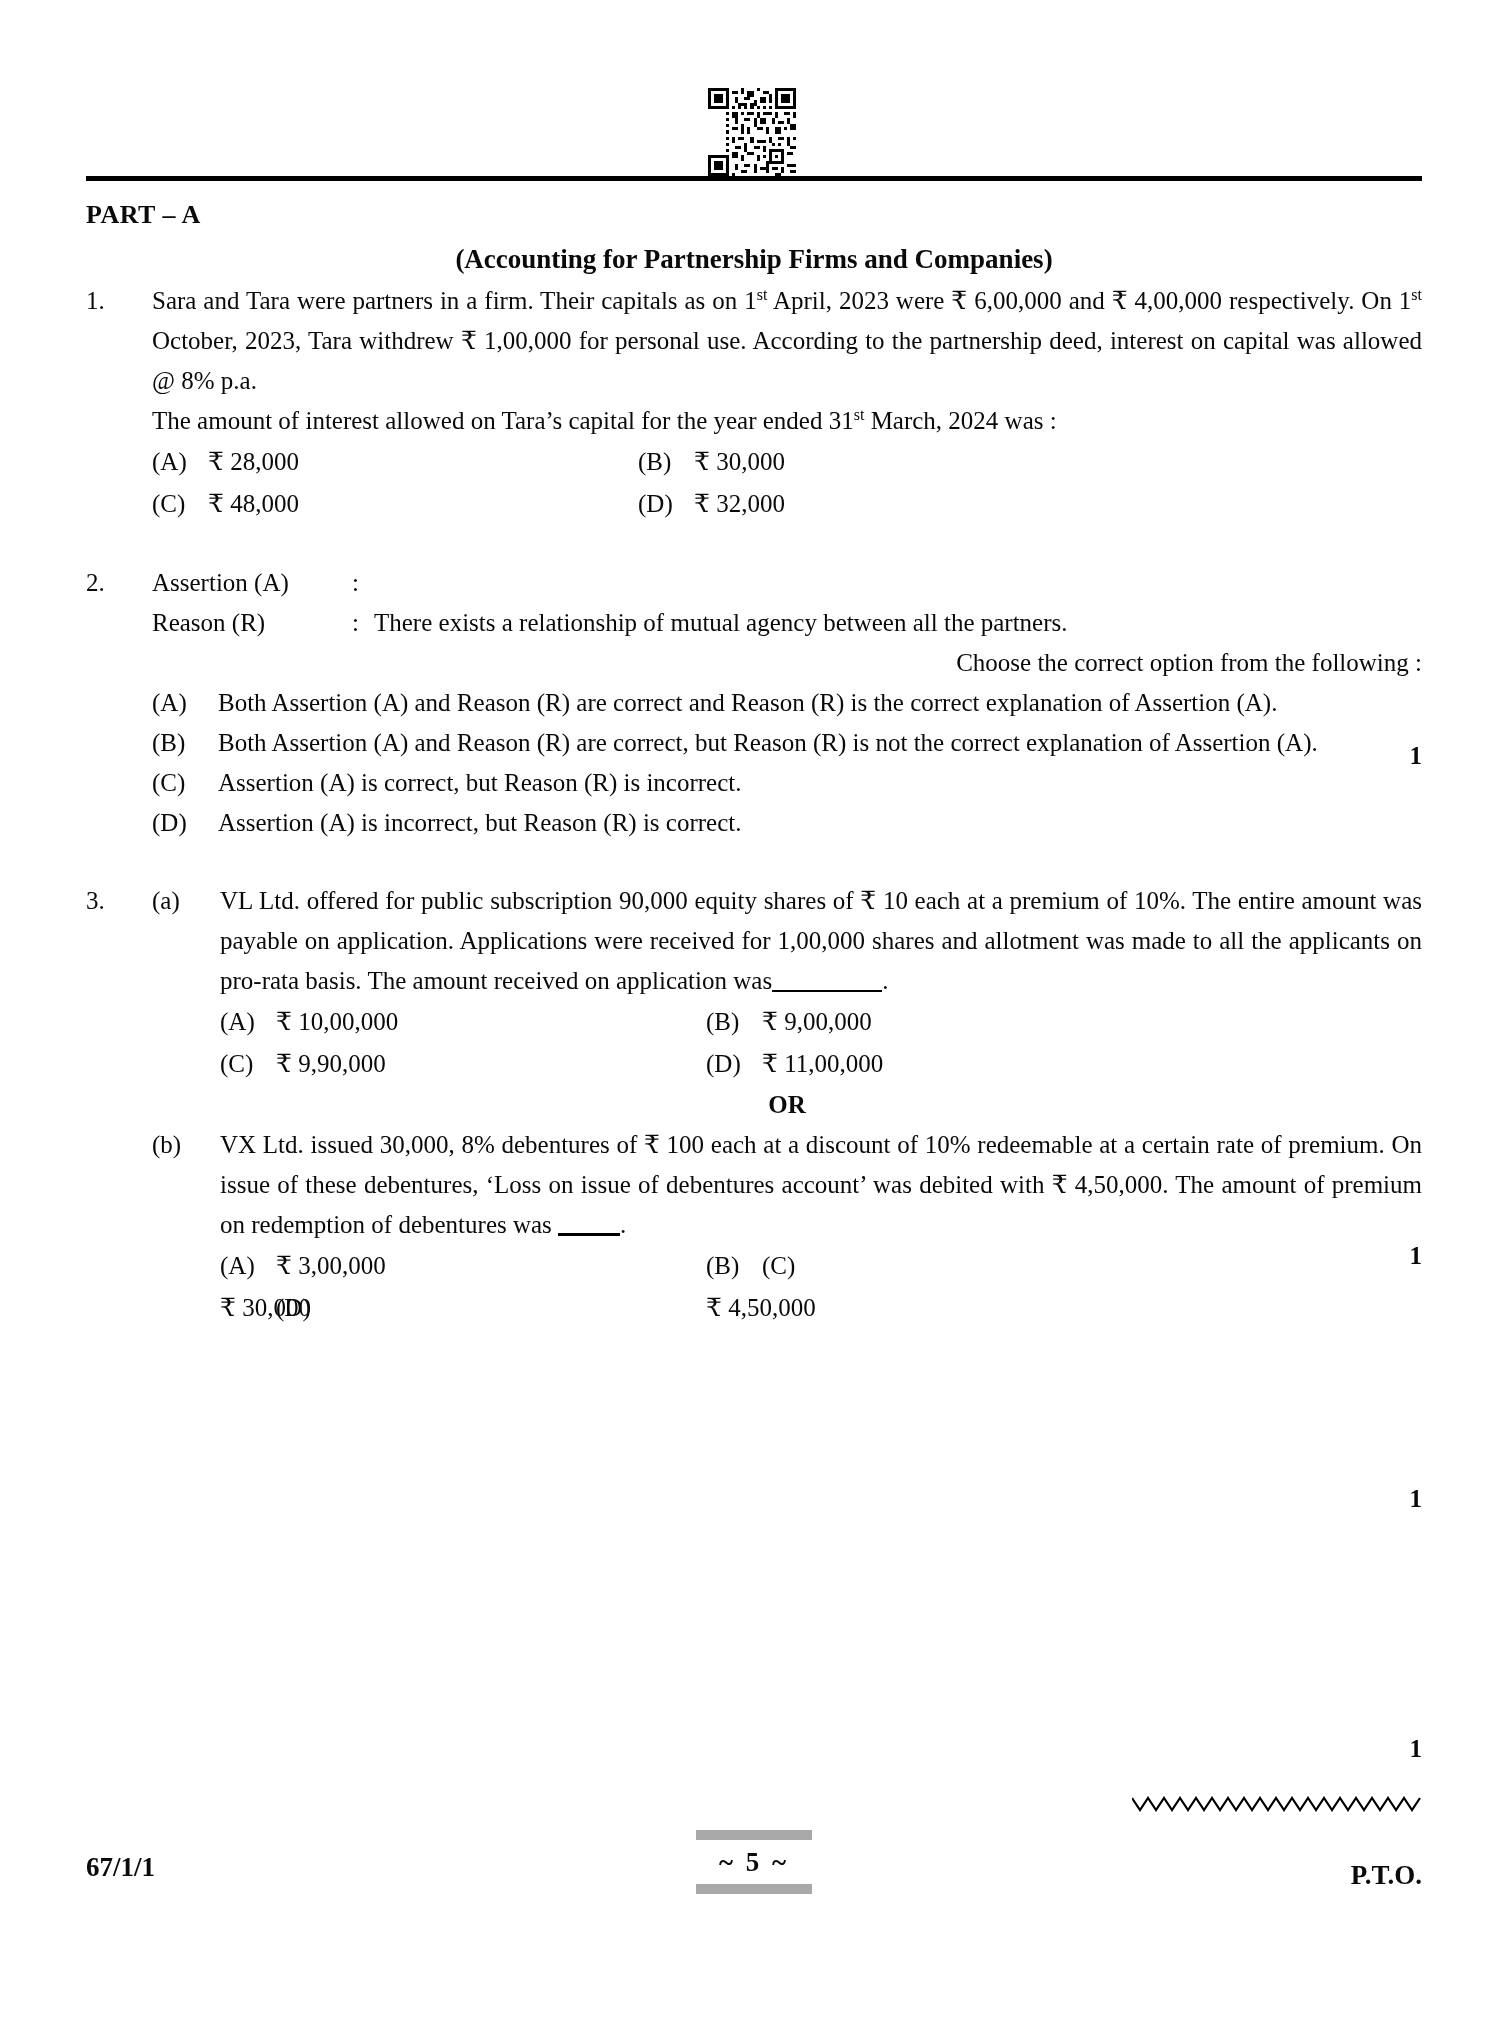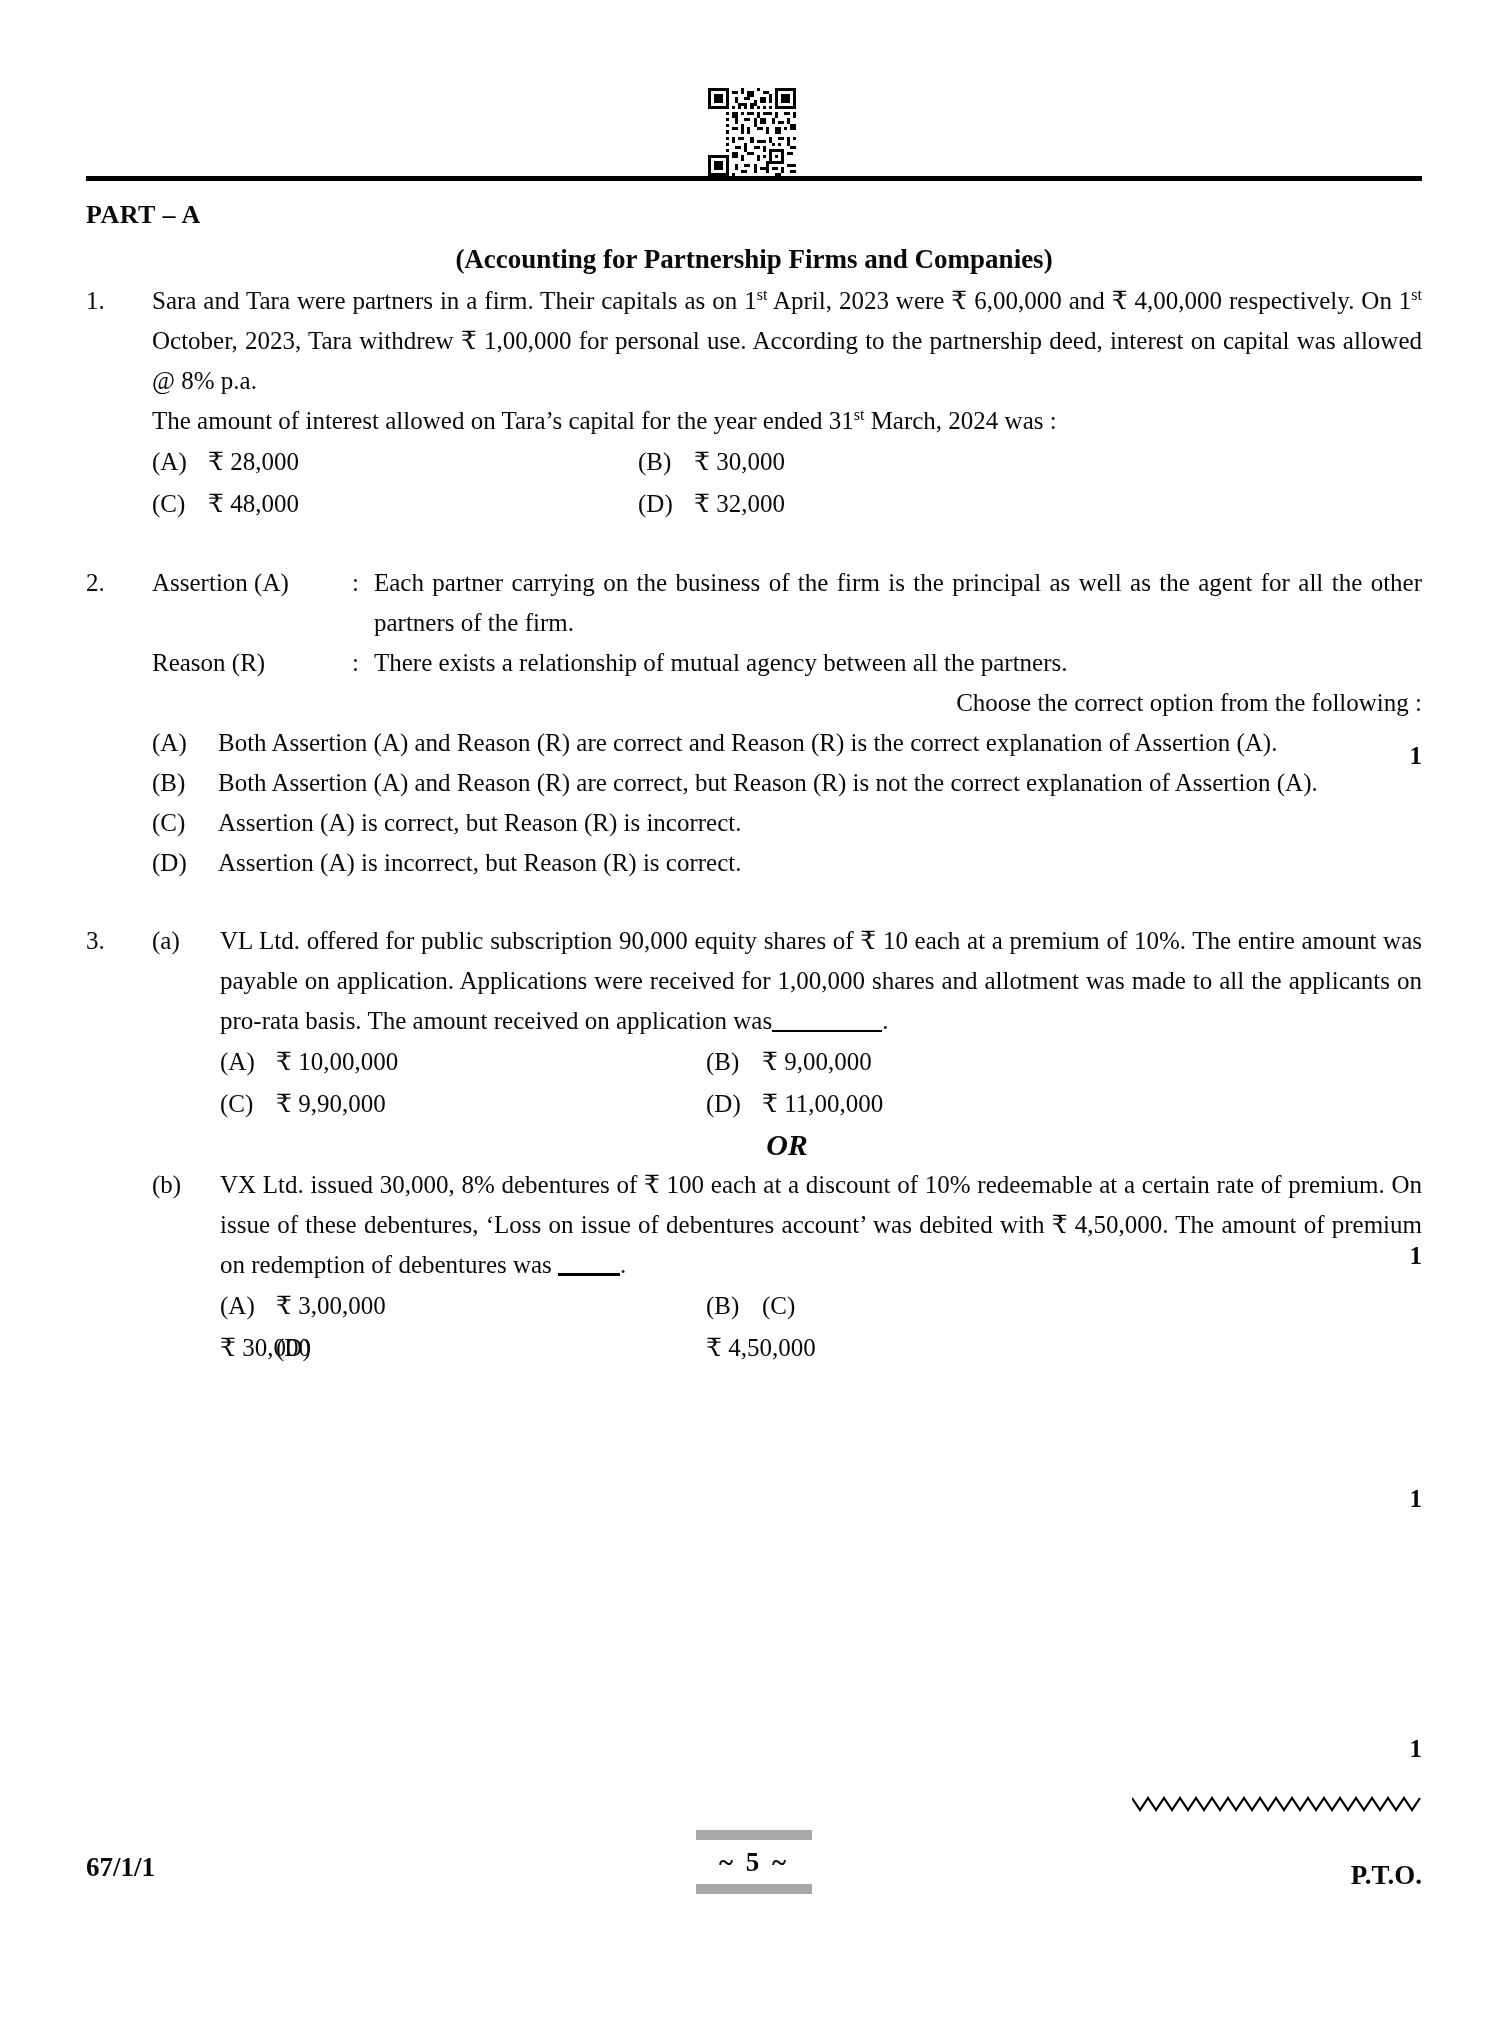--- a/index.html
+++ b/index.html
@@ -133,23 +133,22 @@
   .optlist-txt { flex: 1 1 auto; text-align: justify; }
 
   
   .sub { display: flex; align-items: flex-start; }
   .sub-lab { flex: 0 0 68px; font-size: 25px; line-height: 40px; }
   .sub-body { flex: 1 1 auto; min-width: 0; }
 
   .or-line {
     text-align: center;
     font-weight: bold;
-    font-size: 30px;
+    font-size: 25px;
     line-height: 40px;
-    font-style: italic;
   }
 
   
   .marks {
     position: absolute;
     right: 0;
     width: 40px;
     text-align: right;
     font-weight: bold;
     font-size: 25px;
@@ -371,21 +370,20 @@
     </div>
 
     <div class="spacer-lg"></div>
 
     <div class="q">
       <div class="q-num">2.</div>
       <div class="q-body">
         <div class="ar-row">
           <div class="ar-label">Assertion (A)</div>
           <div class="ar-colon">:</div>
-          <div class="ar-text">Each partner carrying on the business of the firm is the principal as well as the agent for all the other partners of the firm.</div>
         </div>
         <div class="ar-row">
           <div class="ar-label">Reason (R)</div>
           <div class="ar-colon">:</div>
           <div class="ar-text">There exists a relationship of mutual agency between all the partners.</div>
         </div>
         <div class="para nojust">Choose the correct option from the following :</div>
 
         <div class="optlist">
           <div class="optlist-row">

